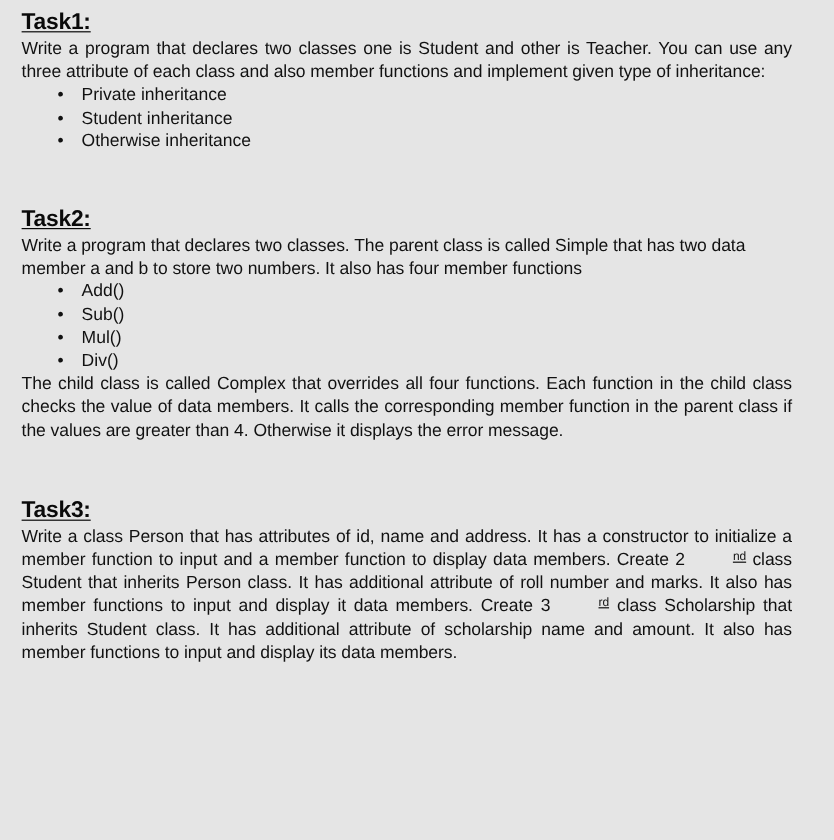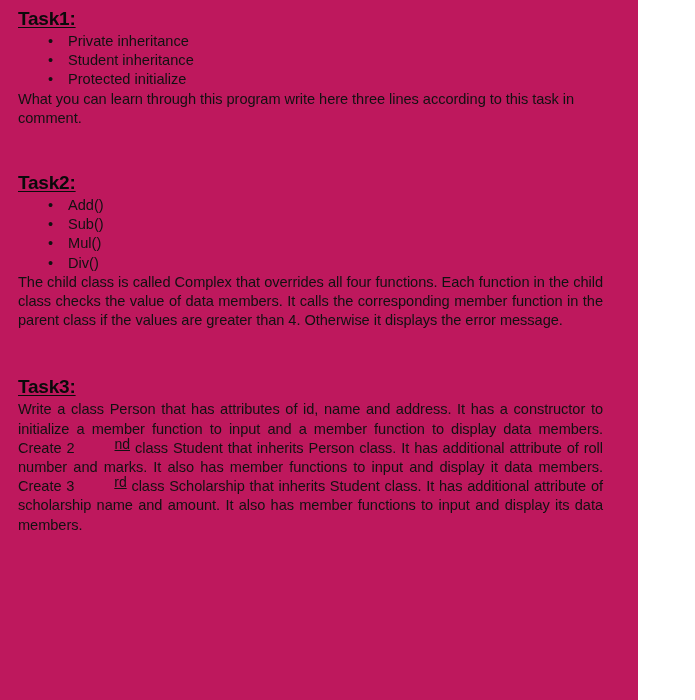--- a/index.html
+++ b/index.html
@@ -13,23 +13,23 @@
     width: 695px;
     height: 700px;
     overflow: hidden;
     font-family: "Liberation Sans", sans-serif;
     color: #0d0d0d;
     -webkit-font-smoothing: antialiased;
   }
 
   .page {
     position: relative;
-    width: 638px;
+    width: 695px;
     height: 700px;
-    background: #be185d;
+    background: #e5e5e5;
     box-sizing: border-box;
     padding: 8px 35px 0 18px;
   }
 
   .task-block {
     margin: 0;
     padding: 0;
   }
 
   .task-heading {
@@ -81,60 +81,61 @@
     left: 30px;
     top: 0;
     font-size: 14.6px;
     line-height: 19.2px;
   }
 
   .gap-after-task1 { height: 44px; }
   .gap-after-task2 { height: 46px; }
 
   sup.ordinal {
-    font-size: 14px;
+    font-size: 10px;
     vertical-align: 4px;
     line-height: 0;
     text-decoration: underline;
     text-underline-offset: 1px;
     margin-left: 40px;
   }
 </style>
 </head>
 <body style="background: rgb(255, 255, 255); color: rgb(17, 17, 17);">
 
 <div class="page">
 
   <section class="task-block">
     <h2 class="task-heading">Task1:</h2>
 
+    <p class="task-body">Write a program that declares two classes one is Student and other is Teacher. You can use any three attribute of each class and also member functions and implement given type of inheritance:</p>
 
     <ul class="bullets">
       <li>
         <span class="bullet-glyph">•</span>
         <span>Private inheritance</span>
       </li>
       <li>
         <span class="bullet-glyph">•</span>
         <span>Student inheritance</span>
       </li>
       <li>
         <span class="bullet-glyph">•</span>
-        <span>Protected initialize</span>
+        <span>Otherwise inheritance</span>
       </li>
     </ul>
 
-    <p class="task-body nojustify">What you can learn through this program write here three lines according to this task in comment.</p>
   </section>
 
   <div class="gap-after-task1"></div>
 
   <section class="task-block">
     <h2 class="task-heading">Task2:</h2>
 
+    <p class="task-body nojustify">Write a program that declares two classes. The parent class is called Simple that has two data member a and b to store two numbers. It also has four member functions</p>
 
     <ul class="bullets">
       <li>
         <span class="bullet-glyph">•</span>
         <span>Add()</span>
       </li>
       <li>
         <span class="bullet-glyph">•</span>
         <span>Sub()</span>
       </li>

